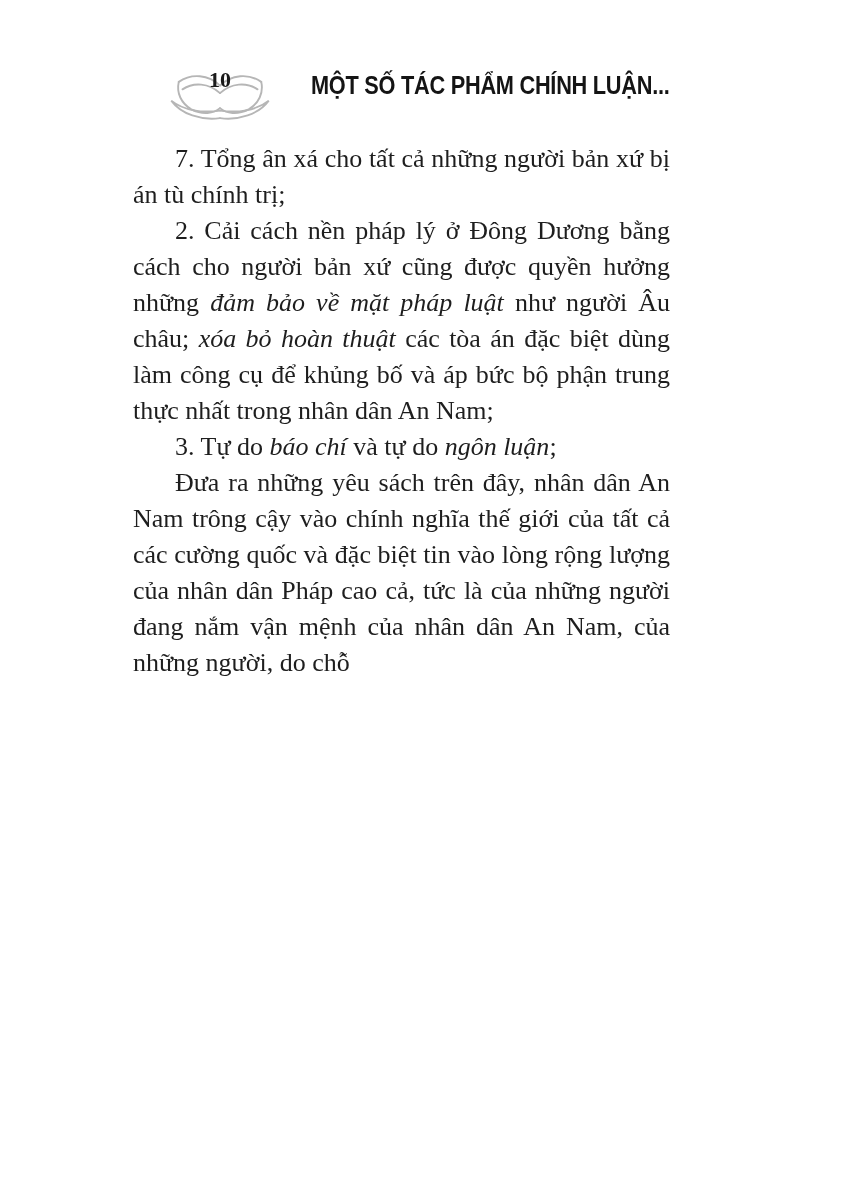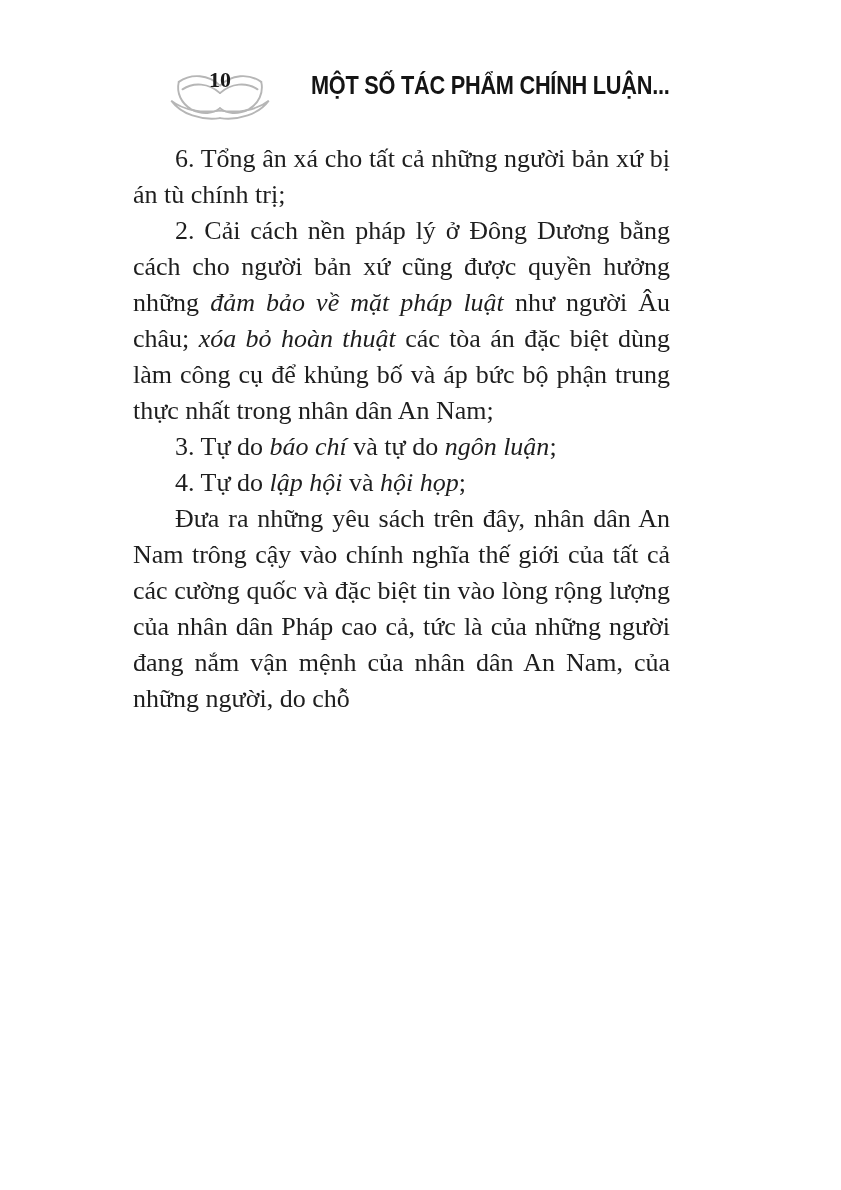--- a/index.html
+++ b/index.html
@@ -66,20 +66,19 @@
         <path d="M80 92 C 110 96, 142 86, 158 64 C 138 80, 108 84, 80 80"></path>
       </svg>
       <span class="page-num">10</span>
     </div>
 
     <h1 class="running-title">MỘT SỐ TÁC PHẨM CHÍNH LUẬN...</h1>
 
   </header>
 
   <main class="body-text" id="body-text">
-      <p class="para"><span>6. Tổng ân xá cho tất cả những người bản xứ bị án tù chính trị;</span></p>
+      <p class="para"><span>7. Tổng ân xá cho tất cả những người bản xứ bị án tù chính trị;</span></p>
       <p class="para"><span>2. Cải cách nền pháp lý ở Đông Dương bằng cách cho người bản xứ cũng được quyền hưởng những </span><em>đảm bảo về mặt pháp luật</em><span> như người Âu châu; </span><em>xóa bỏ hoàn thuật</em><span> các tòa án đặc biệt dùng làm công cụ để khủng bố và áp bức bộ phận trung thực nhất trong nhân dân An Nam;</span></p>
       <p class="para"><span>3. Tự do </span><em>báo chí</em><span> và tự do </span><em>ngôn luận</em><span>;</span></p>
-      <p class="para"><span>4. Tự do </span><em>lập hội</em><span> và </span><em>hội họp</em><span>;</span></p>
       <p class="para"><span>Đưa ra những yêu sách trên đây, nhân dân An Nam trông cậy vào chính nghĩa thế giới của tất cả các cường quốc và đặc biệt tin vào lòng rộng lượng của nhân dân Pháp cao cả, tức là của những người đang nắm vận mệnh của nhân dân An Nam, của những người, do chỗ</span></p>
     </main>
 
 </div>
 
 </body></html>

